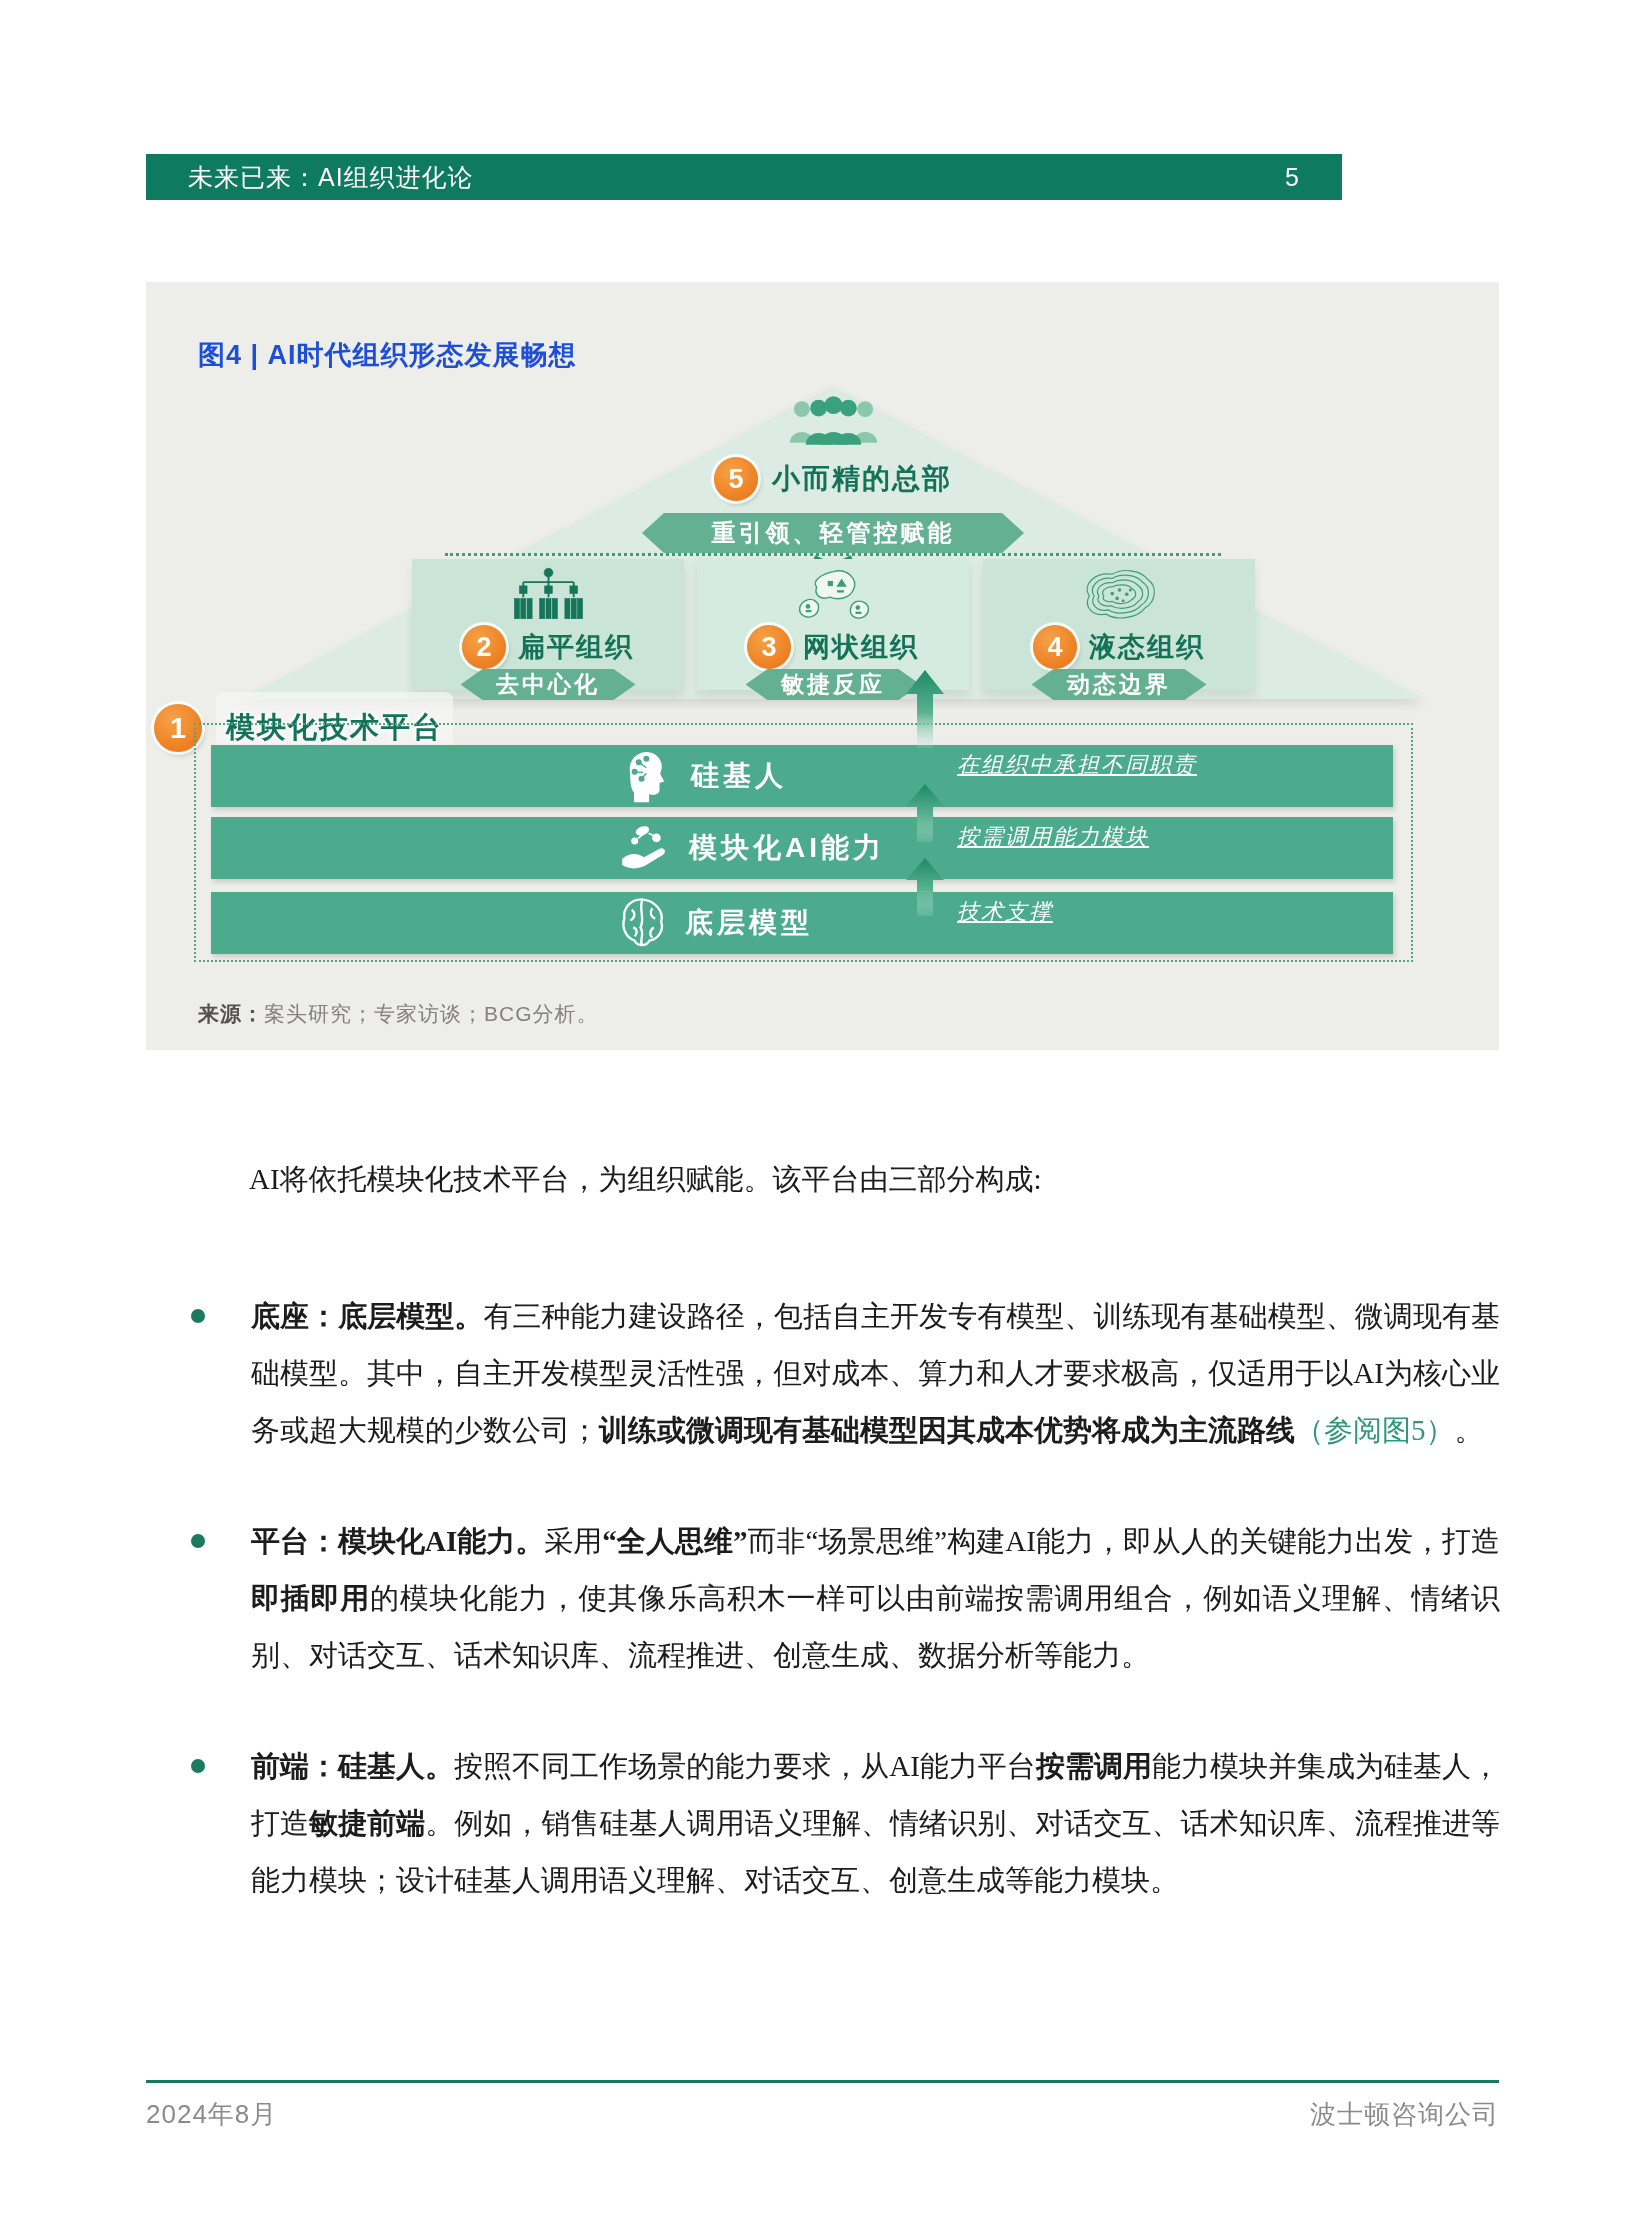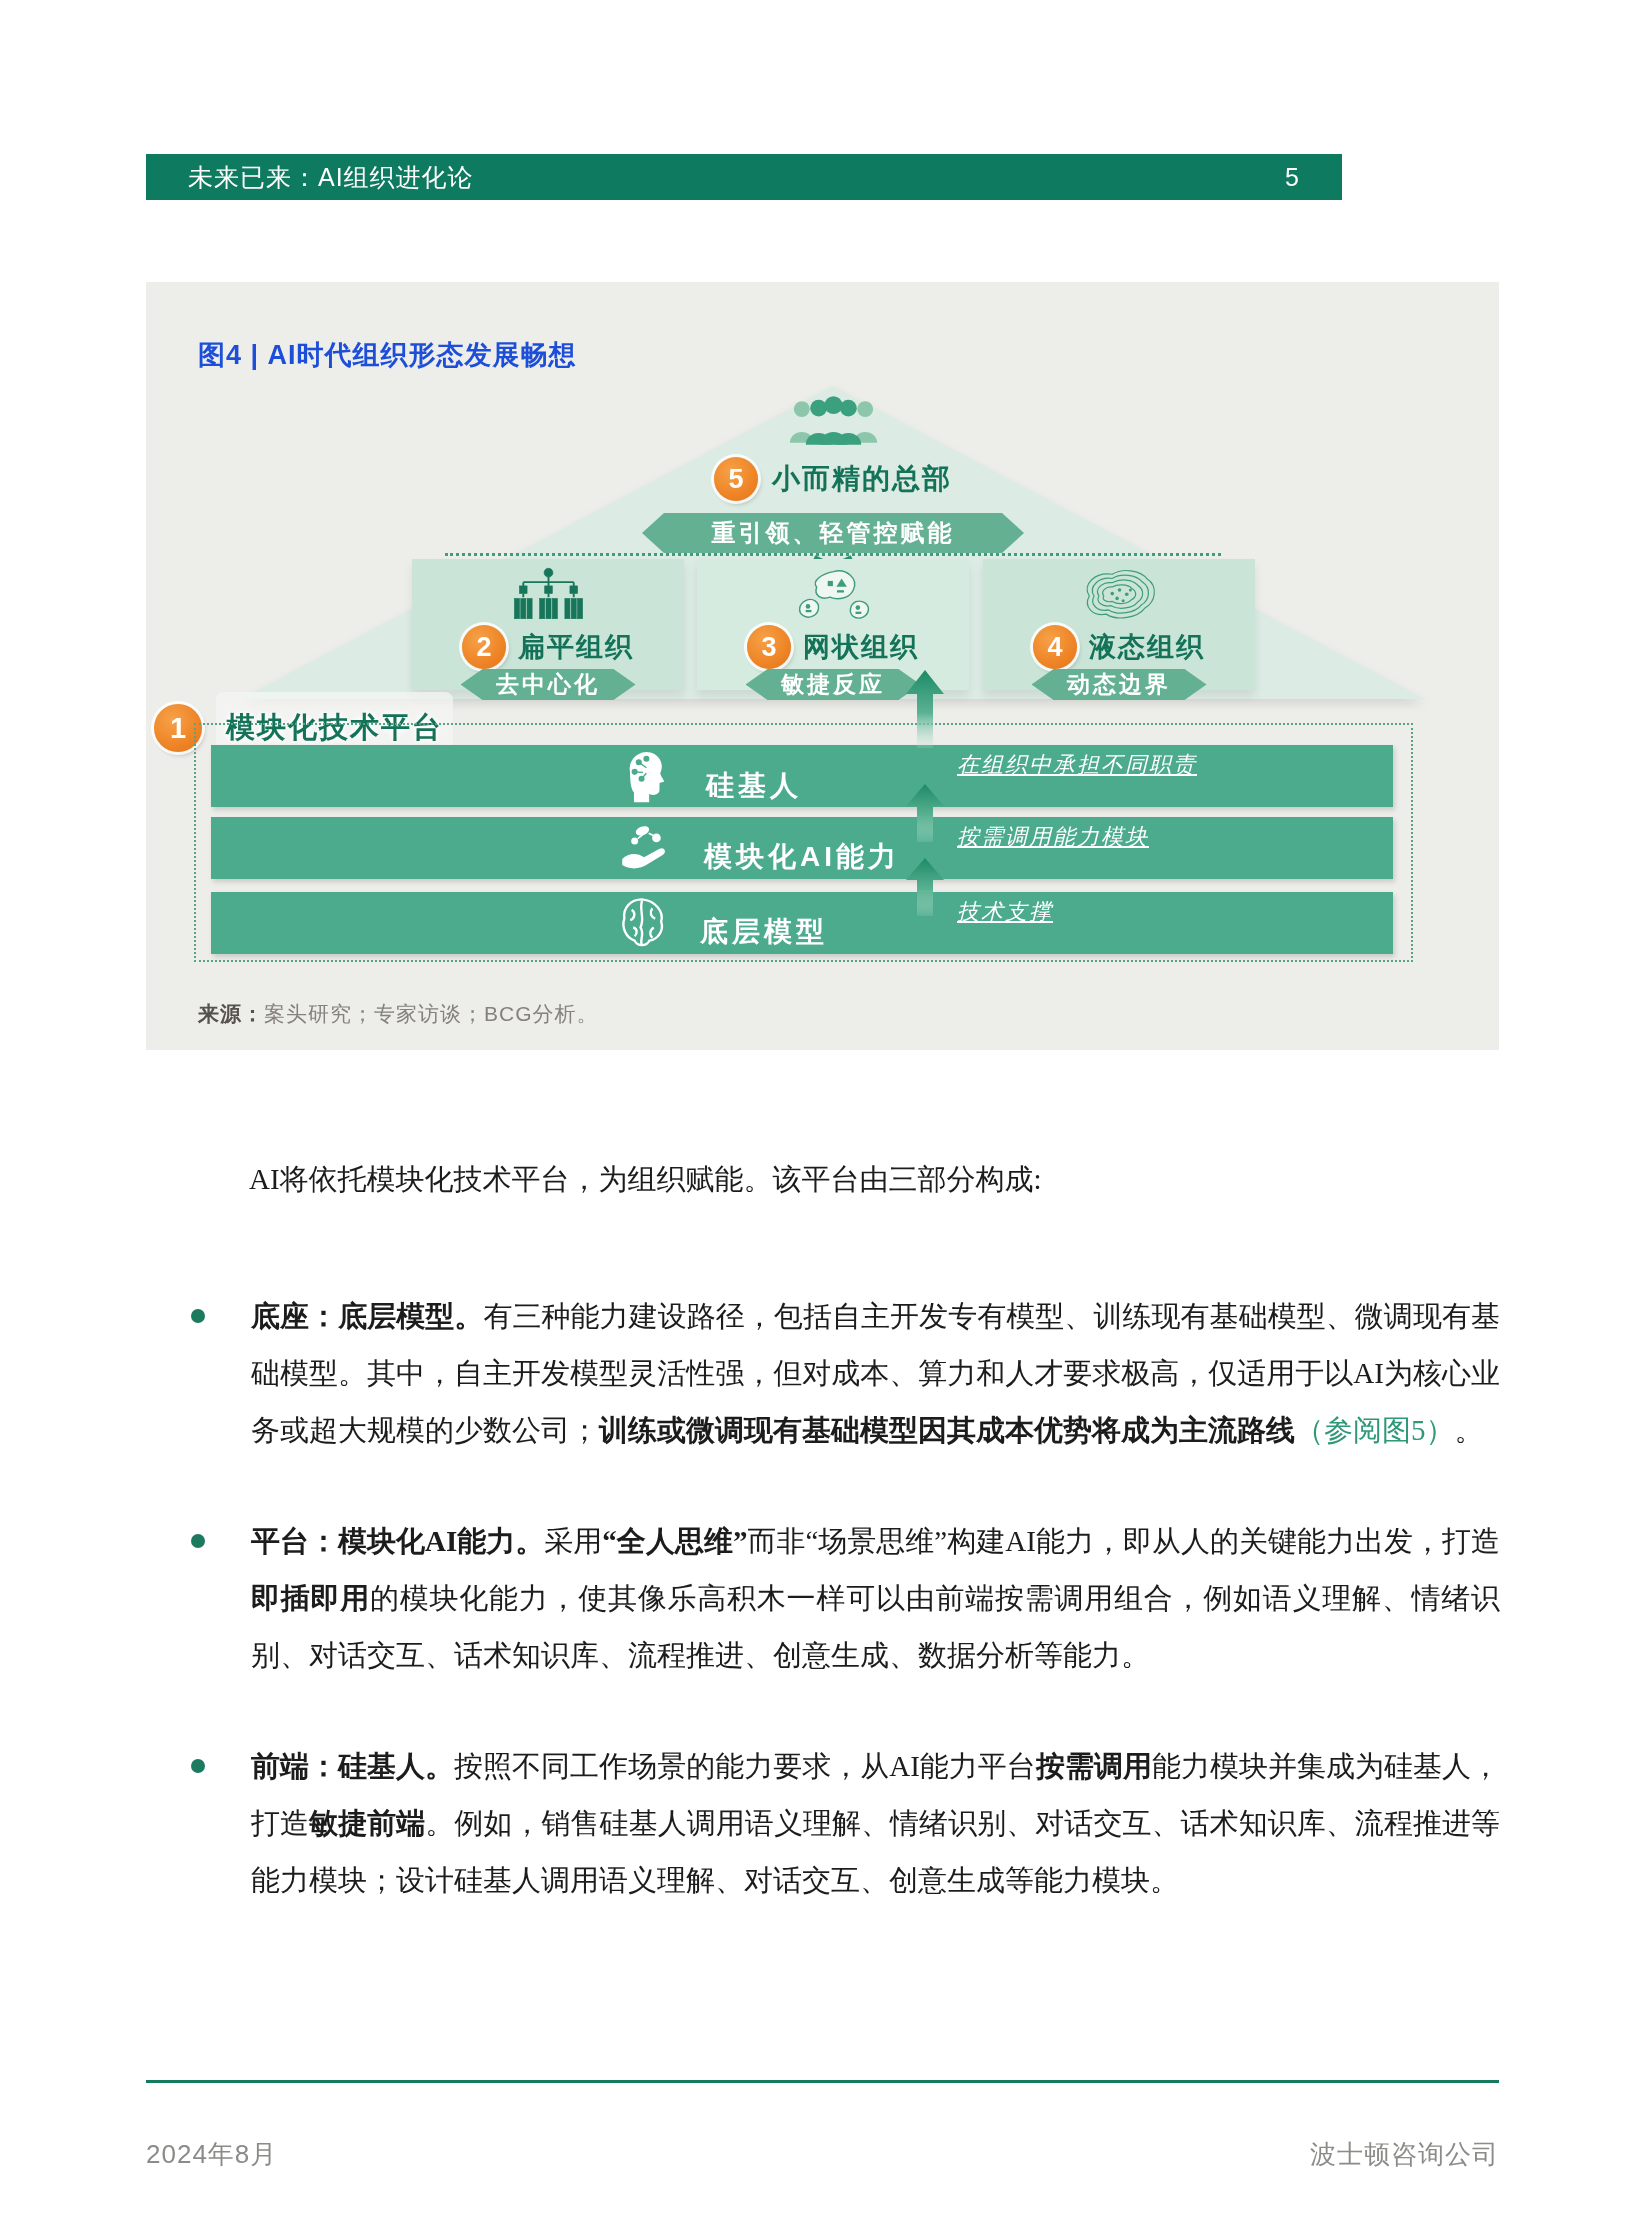--- a/index.html
+++ b/index.html
@@ -55,21 +55,21 @@
   .platform-label .pl-text { font-size:29px; font-weight:bold; color:#137257; letter-spacing:2px;
     background:rgba(245,247,245,.72); border-radius:8px; padding:16px 10px;
     text-shadow:0 0 6px #fff,0 0 6px #fff; }
 
   .dotted-box { position:absolute; left:48px; top:441px; width:1219px; height:239px; border:2px dotted #55a487; }
 
   .layer-bar { position:absolute; left:65px; width:1182px; height:62px; background:#4bab8c;
     box-shadow:2px 3px 5px rgba(0,0,0,.15); }
   .layer-bar.l1 { top:463px; } .layer-bar.l2 { top:535px; } .layer-bar.l3 { top:610px; }
   .bar-inner { position:absolute; left:403px; top:50%; transform:translateY(-50%);
-    display:flex; align-items:flex-end; gap:30px; }
+    display:flex; align-items:center; gap:15px; }
   .bar-label { color:#fff; font-weight:bold; font-size:28px; letter-spacing:4px; }
   .bar-anno { position:absolute; left:746px; top:5px; color:#fff; font-style:italic; font-size:22px;
     letter-spacing:2px; font-weight:500;text-decoration:underline; }
 
   .up-arrow { position:absolute; left:760px; }
   .up-arrow.a1 { top:388px; } .up-arrow.a2 { top:502px; } .up-arrow.a3 { top:576px; }
 
   .source-line { position:absolute; left:52px; top:718px; font-size:21px; color:#85817d; letter-spacing:1px; }
   .source-line .src-label { font-weight:bold; color:#55524e; }
 
@@ -82,21 +82,21 @@
   .bullets { list-style:none; margin-top:80px; }
   .bullets li { position:relative; padding-left:62px; font-size:29px; line-height:57px;
     text-align:justify; margin-bottom:54px; }
   .bullets .dot { position:absolute; left:2px; top:21px; width:14px; height:14px; border-radius:50%; background:#1c7a5f; }
   .seg-bold { font-weight:bold; }
   .seg-link { color:#2e9878; cursor:pointer; }
 
   
   .footer-rule { position:absolute; left:146px; top:2080px; width:1353px; height:3px; background:#157a5f; }
   .footer-row { position:absolute; left:146px; top:2097px; width:1353px; display:flex;
-    justify-content:space-between; font-size:26px; color:#8b8b89; letter-spacing:1px;margin-top:40px; }
+    justify-content:space-between; font-size:26px; color:#8b8b89; letter-spacing:1px; }
 
   svg { display:block; }
 </style>
 </head>
 <body>
 
 <svg width="0" height="0" style="position:absolute">
   <defs>
     <linearGradient id="arrowGrad" x1="0" y1="1" x2="0" y2="0">
       <stop offset="0" stop-color="#bfe5d4" stop-opacity="0.15"></stop>

